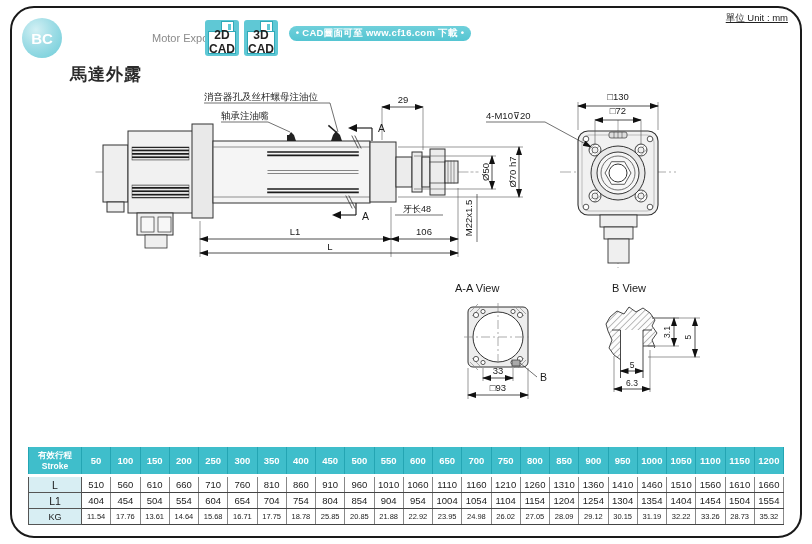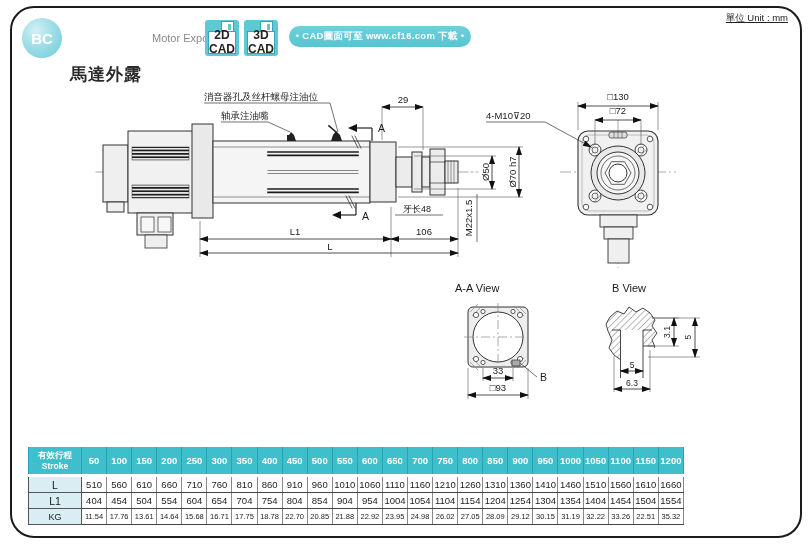--- a/index.html
+++ b/index.html
@@ -10,30 +10,30 @@
     background:radial-gradient(circle at 35% 30%, #d2f0f4 0%, #9fdde6 45%, #6cccd8 100%);
     color:#fff;font-weight:bold;font-size:15px;display:flex;align-items:center;justify-content:center;text-align:center;}
   .title-zh{position:absolute;left:70px;top:26px;font-size:17px;font-weight:bold;color:#2b2b2b;letter-spacing:1px;margin-top:37px;}
   .title-en{position:absolute;left:152px;top:32px;font-size:11px;color:#8a8a8a;}
   .floppy{position:absolute;top:20px;width:34px;height:36px;background:#5fc8d5;border-radius:3px;
     box-shadow:inset 0 0 0 2px #9add e4, inset 0 0 0 2px #9adde4;}
   .floppy .shutter{position:absolute;top:1px;right:5px;width:11px;height:10px;background:#fff;border:1px solid #2fa9b8;}
   .floppy .shutter i{position:absolute;right:2px;top:2px;width:3px;height:6px;background:#5fc8d5;display:block;}
   .floppy .flabel{position:absolute;left:3px;right:3px;bottom:2px;height:21px;background:#fff;border:1px solid #2fa9b8;
     display:flex;flex-direction:column;align-items:center;justify-content:center;font-size:12px;font-weight:bold;line-height:1.15;color:#222;}
-  .banner{position:absolute;left:289px;top:26px;width:182px;height:21px;border-radius:11px;
+  .banner{position:absolute;left:289px;top:26px;width:182px;height:15px;border-radius:11px;
     background:linear-gradient(180deg,#6fd0db 0%,#55c5d2 100%);color:#fff;font-size:9.5px;font-weight:bold;
     display:flex;align-items:center;justify-content:center;letter-spacing:0.3px;}
   .unit-note{position:absolute;top:12px;right:24px;font-size:9.5px;color:#222;text-decoration:underline;}
   
   svg.drawing{position:absolute;left:0;top:0;}
   svg text{font-family:"Liberation Sans",sans-serif;fill:#1a1a1a;}
   
   .stroke-table-wrap{position:absolute;left:28px;top:447px;}
-  table.stroke{border-collapse:collapse;table-layout:fixed;width:656px;}
+  table.stroke{border-collapse:collapse;table-layout:fixed;width:756px;}
   table.stroke th,table.stroke td{padding:0;text-align:center;overflow:hidden;white-space:nowrap;}
   table.stroke thead th{background:#3fbecb;color:#fff;font-size:9.5px;font-weight:bold;height:27px;
     border-left:1px solid #24a5b3;border-right:1px solid #24a5b3;border-bottom:3px solid #fff;}
   table.stroke thead th.lbl{font-size:8.5px;line-height:1.2;}
   table.stroke th.lbl{width:52px;}
   table.stroke tbody th.lbl{background:#d8eef3;color:#1a1a1a;font-weight:normal;font-size:10.5px;
     border:1px solid #555;height:15px;}
   table.stroke tbody td{background:#fff;font-size:9.5px;height:15px;border:1px solid #888;border-top:1px solid #444;border-bottom:1px solid #444;}
   table.stroke tbody tr.kg td{font-size:7.5px;margin-top:38px;}
   table.stroke tbody tr.kg th.lbl{font-size:9px;}
@@ -426,32 +426,32 @@
         <tr class="kg">
           <th class="lbl">KG</th>
           <td>11.54</td>
           <td>17.76</td>
           <td>13.61</td>
           <td>14.64</td>
           <td>15.68</td>
           <td>16.71</td>
           <td>17.75</td>
           <td>18.78</td>
-          <td>22.70</td>
+          <td>25.85</td>
           <td>20.85</td>
           <td>21.88</td>
           <td>22.92</td>
           <td>23.95</td>
           <td>24.98</td>
           <td>26.02</td>
           <td>27.05</td>
           <td>28.09</td>
           <td>29.12</td>
           <td>30.15</td>
           <td>31.19</td>
           <td>32.22</td>
           <td>33.26</td>
-          <td>22.51</td>
+          <td>28.73</td>
           <td>35.32</td>
         </tr>
       </tbody>
   </table>
 </div>
 
 </body></html>

